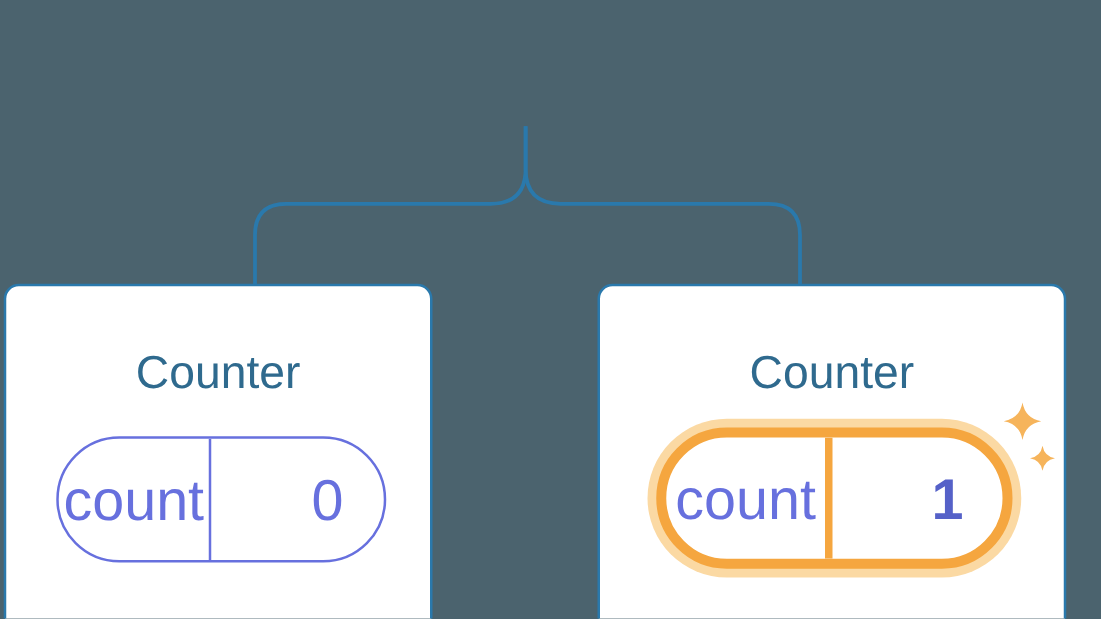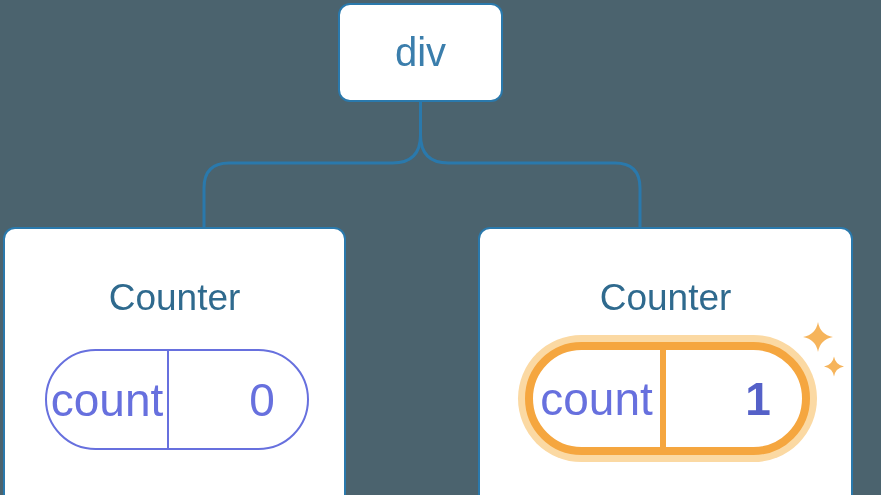--- a/index.html
+++ b/index.html
@@ -53,23 +53,20 @@
 </head>
 <body>
 
 <div class="stage">
 
   <svg class="connectors" viewBox="0 0 881 495" xmlns="http://www.w3.org/2000/svg">
     <path d="M420.5 101 V135 Q420.5 163 392.5 163 H229 Q204 163 204 188 V228" fill="none" stroke="#2A79AC" stroke-width="3"></path>
     <path d="M420.5 101 V135 Q420.5 163 448.5 163 H615 Q640 163 640 188 V228" fill="none" stroke="#2A79AC" stroke-width="3"></path>
   </svg>
 
-  <div class="node-root">
-    <span class="label">div</span>
-  </div>
 
   <div class="card card-left">
     <div class="card-title">Counter</div>
     <div class="pill pill-plain">
       <div class="sec sec-key">
         <span>count</span>
       </div>
       <div class="sec sec-val">
         <span>0</span>
       </div>

